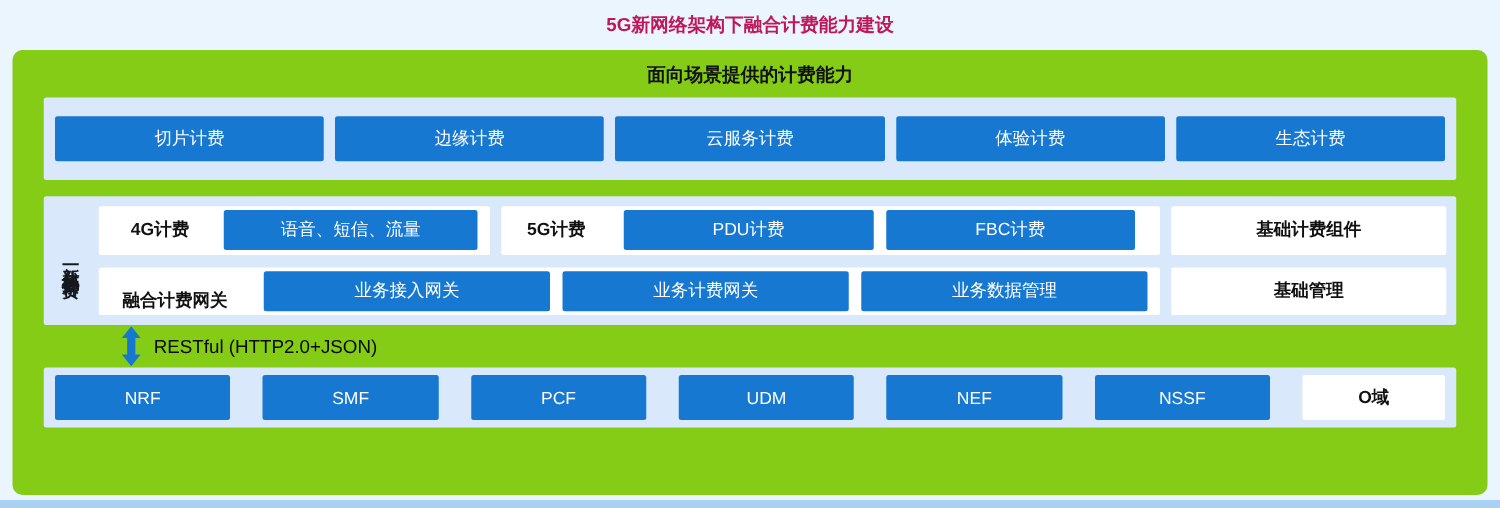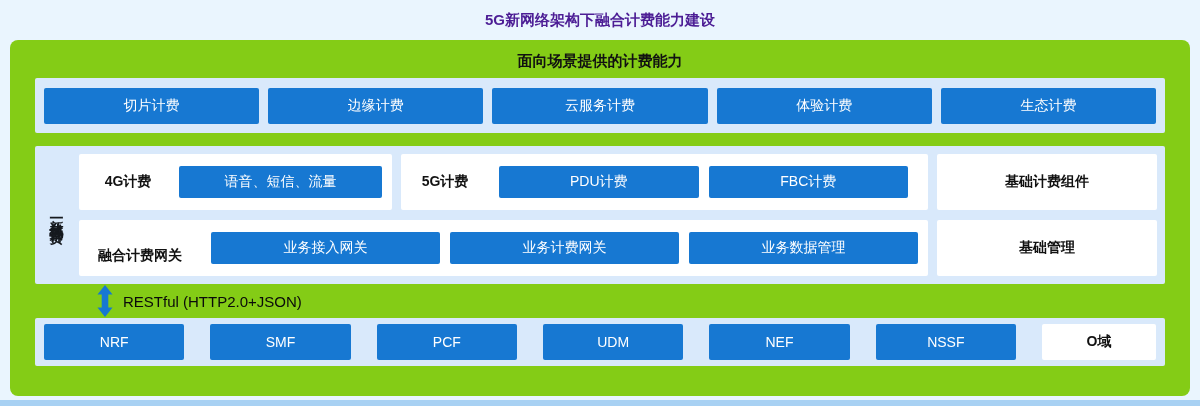--- a/index.html
+++ b/index.html
@@ -7,45 +7,45 @@
   body {
     position: relative;
     background: #eaf5fe;
     font-family: "Liberation Sans", "DejaVu Sans", sans-serif;
     color: #111;
     overflow: hidden;
   }
   .page-title {
     height: 40px;
     display: flex; align-items: center; justify-content: center;
-    font-size: 15px; font-weight: 700; color: #4c1d95;
+    font-size: 15px; font-weight: 700; color: #be185d;
   }
   .panel {
     position: absolute; left: 10px; right: 10px; top: 40px; height: 356px;
     background: #84cc16; border-radius: 8px;
     padding: 0 25px;
   }
   .section-header {
     text-align: center; padding: 13px 0 9px;
     font-size: 15px; font-weight: 700; line-height: 16px;
   }
   .band { background: #d9e9fb; border-radius: 2px; }
   .band-capabilities {
-    height: 55px;
+    height: 66px;
     display: flex; align-items: center; gap: 9px; padding: 0 9px;
   }
   .chip {
     background: #1778d2; color: #ffffff;
     font-size: 14px; border-radius: 2px;
     height: 36px; flex: 1;
     display: flex; align-items: center; justify-content: center;
     white-space: nowrap;
   }
   .band-scene {
-    margin-top: 13px; height: 138px;
+    margin-top: 13px; height: 103px;
     display: flex; padding: 8px 8px 8px 0;
   }
   .side-label {
     width: 44px; align-self: stretch;
     display: flex; align-items: center; justify-content: center;
     writing-mode: vertical-rl; text-orientation: upright;
     font-size: 14px; font-weight: 700; letter-spacing: 2px; color: #15191e;
   }
   .scene-content {
     flex: 1; display: flex; flex-direction: column; gap: 10px;

